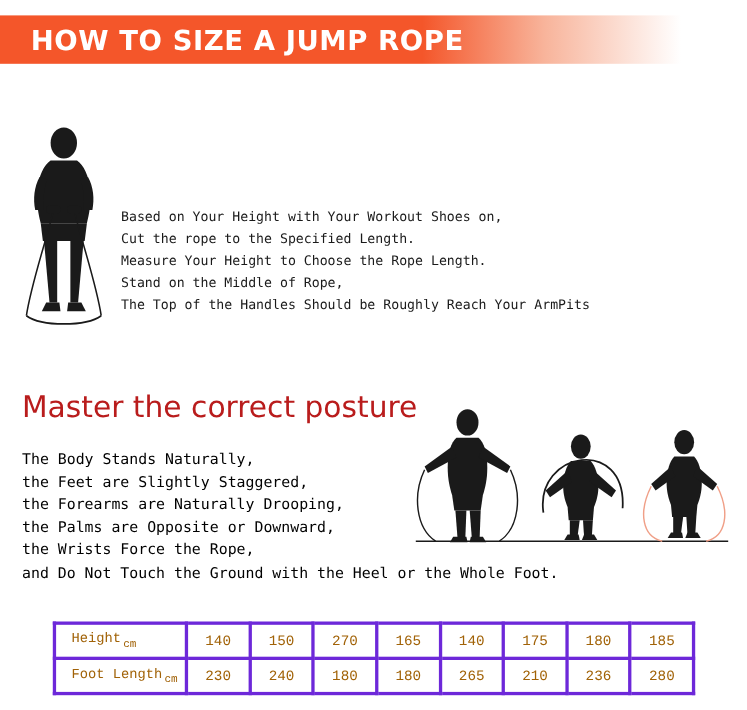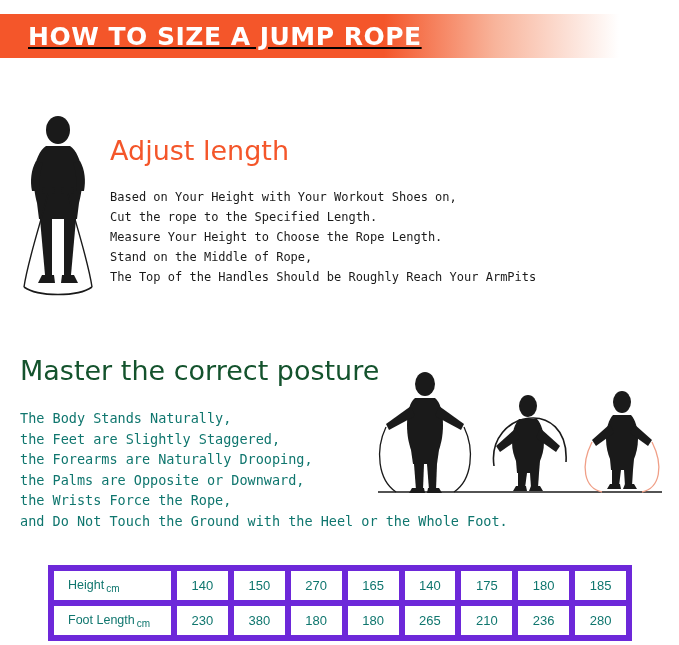--- a/index.html
+++ b/index.html
@@ -18,21 +18,20 @@
   
   .header {
     position: absolute;
     top: 14px;
     left: 0;
     width: 619px;
     height: 44px;
     background: linear-gradient(90deg, #f4562a 0%, #f4562a 62%, #f8b49b 80%, #ffffff 100%);
     display: flex;
     align-items: center;
-    text-decoration: underline;
   }
   .header-title {
     color: #ffffff;
     font-family: "DejaVu Sans", sans-serif;
     font-weight: bold;
     font-size: 25px;
     letter-spacing: 0.5px;
     padding-left: 28px;
     white-space: nowrap;
   }
@@ -69,30 +68,30 @@
     font-size: 12px;
     line-height: 20px;
     white-space: pre;
   }
 
   
   .sec2-head {
     position: absolute;
     left: 20px;
     top: 355px;
-    color: #14532d;
+    color: #b91c1c;
     font-family: "DejaVu Sans", sans-serif;
     font-size: 27px;
     white-space: nowrap;
   }
   .sec2-body {
     position: absolute;
     left: 20px;
     top: 408px;
-    color: #0f766e;
+    color: #000000;
     font-size: 13.5px;
     line-height: 20.5px;
     white-space: pre;
   }
   .figures-right {
     position: absolute;
     left: 370px;
     top: 370px;
     width: 300px;
     height: 140px;
@@ -104,26 +103,26 @@
     left: 48px;
     top: 565px;
     width: 584px;
   }
   table.size-table {
     border-collapse: collapse;
     width: 584px;
     table-layout: fixed;
   }
   table.size-table td {
-    border: 6px solid #6d28d9;
+    border: 3px solid #6d28d9;
     height: 27px;
     text-align: center;
     font-size: 13px;
-    color: #0f766e;
-    font-family: Liberation Sans, sans-serif;
+    color: #a16207;
+    font-family: Liberation Mono, monospace;
   }
   table.size-table td.rowhead {
     width: 102px;
     text-align: left;
     padding-left: 14px;
     position: relative;
   }
   .rowhead .lbl {
     font-size: 12.5px;
   }
@@ -162,21 +161,20 @@
 
       <path d="M24 160 L36 160 L37 168 L20 168 Z"></path>
       <path d="M44 160 L56 160 L60 168 L43 168 Z"></path>
     </g>
 
     <path d="M6 172 C20 182 60 182 74 172" stroke="#1a1a1a" stroke-width="1.6" fill="none"></path>
     <path d="M30 79 C22 110 10 145 6 172" stroke="#1a1a1a" stroke-width="1.4" fill="none"></path>
     <path d="M50 79 C58 110 70 145 74 172" stroke="#1a1a1a" stroke-width="1.4" fill="none"></path>
   </svg>
 
-  <div class="sec1-head">Adjust length</div>
   <div class="sec1-body">Based on Your Height with Your Workout Shoes on,
 Cut the rope to the Specified Length.
 Measure Your Height to Choose the Rope Length.
 Stand on the Middle of Rope,
 The Top of the Handles Should be Roughly Reach Your ArmPits</div>
 </div>
 
 <div class="sec2-head">Master the correct posture</div>
 <div class="sec2-body">The Body Stands Naturally,
 the Feet are Slightly Staggered,
@@ -245,21 +243,21 @@
         <td>140</td>
         <td>175</td>
         <td>180</td>
         <td>185</td>
       </tr>
       <tr>
         <td class="rowhead">
           <span class="lbl">Foot Length</span><span class="unit">cm</span>
         </td>
         <td>230</td>
-        <td>380</td>
+        <td>240</td>
         <td>180</td>
         <td>180</td>
         <td>265</td>
         <td>210</td>
         <td>236</td>
         <td>280</td>
       </tr>
     </tbody>
   </table>
 </div>

